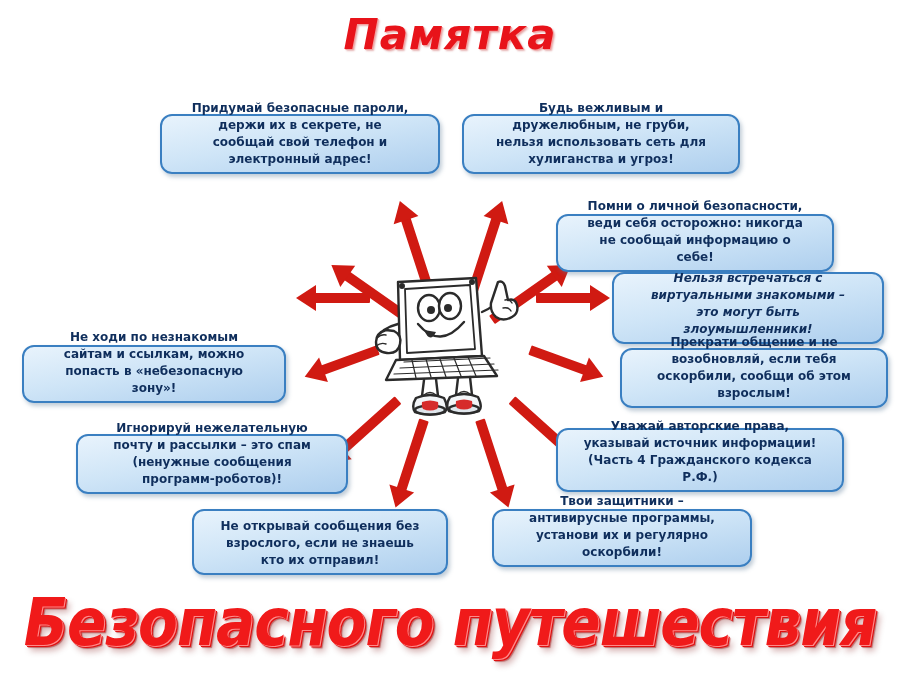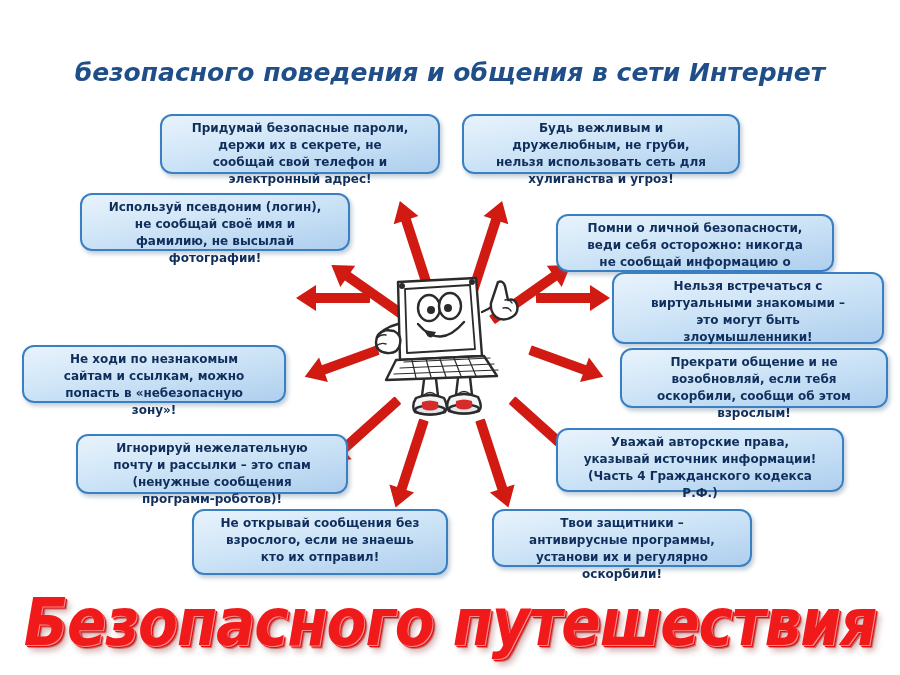--- a/index.html
+++ b/index.html
@@ -81,21 +81,21 @@
     border-radius: 12px;
     background: linear-gradient(170deg, #e8f3fc 0%, #cfe5f7 45%, #aecfee 100%);
     box-shadow: 2px 3px 4px rgba(90,120,150,0.38);
     color: #0F2E5C;
     font-family: "DejaVu Sans", sans-serif;
     font-size: 12px;
     font-weight: bold;
     line-height: 17px;
     text-align: center;
     display: flex;
-    align-items: flex-start;
+    align-items: flex-end;
     justify-content: center;
     padding: 4px 25px;
   }
   .box span { display: block; width: 100%; }
 
   
   .arrow {
     position: absolute;
     transform-origin: 0 50%;
     height: 0;
@@ -119,21 +119,21 @@
   }
 
   
   .mascot { position: absolute; left: 372px; top: 272px; width: 160px; height: 145px; }
 </style>
 </head>
 <body>
 
 <div id="poster">
 
-  <div class="title-sub">безопасного поведения и общения в сети Интернет</div>
+  <div class="title-main">Памятка</div>
 
   <div class="arrow" style="left:432px; top:300px; transform:rotate(-108deg);">
     <div class="shaft" style="width:88px;"></div>
     <div class="head" style="left:84px;"></div>
   </div>
 
   <div class="arrow" style="left:470px; top:300px; transform:rotate(-72deg);">
     <div class="shaft" style="width:88px;"></div>
     <div class="head" style="left:84px;"></div>
   </div>
@@ -245,30 +245,27 @@
   </div>
 
   <div class="box" style="left:160px; top:114px; width:280px; height:60px;">
     <span>Придумай безопасные пароли, держи их в секрете, не сообщай свой телефон и электронный адрес!</span>
   </div>
 
   <div class="box" style="left:462px; top:114px; width:278px; height:60px;">
     <span>Будь вежливым и дружелюбным, не груби, нельзя использовать сеть для хулиганства и угроз!</span>
   </div>
 
-  <div class="box" style="left:80px; top:193px; width:270px; height:58px;">
-    <span>Используй псевдоним (логин), не сообщай своё имя и фамилию, не высылай фотографии!</span>
-  </div>
 
   <div class="box" style="left:556px; top:214px; width:278px; height:58px;">
     <span>Помни о личной безопасности, веди себя осторожно: никогда не сообщай информацию о себе!</span>
   </div>
 
 
-  <div class="box" style="left:612px; top:272px; width:272px; height:72px;">
+  <div class="box" style="left:612px; top:272px; width:272px; height:72px;font-style:italic;">
     <span>Нельзя встречаться с виртуальными знакомыми – это могут быть злоумышленники!</span>
   </div>
 
   <div class="box" style="left:22px; top:345px; width:264px; height:58px;">
     <span>Не ходи по незнакомым сайтам и ссылкам, можно попасть в «небезопасную зону»!</span>
   </div>
 
   <div class="box" style="left:620px; top:348px; width:268px; height:60px;">
     <span>Прекрати общение и не возобновляй, если тебя оскорбили, сообщи об этом взрослым!</span>
   </div>

